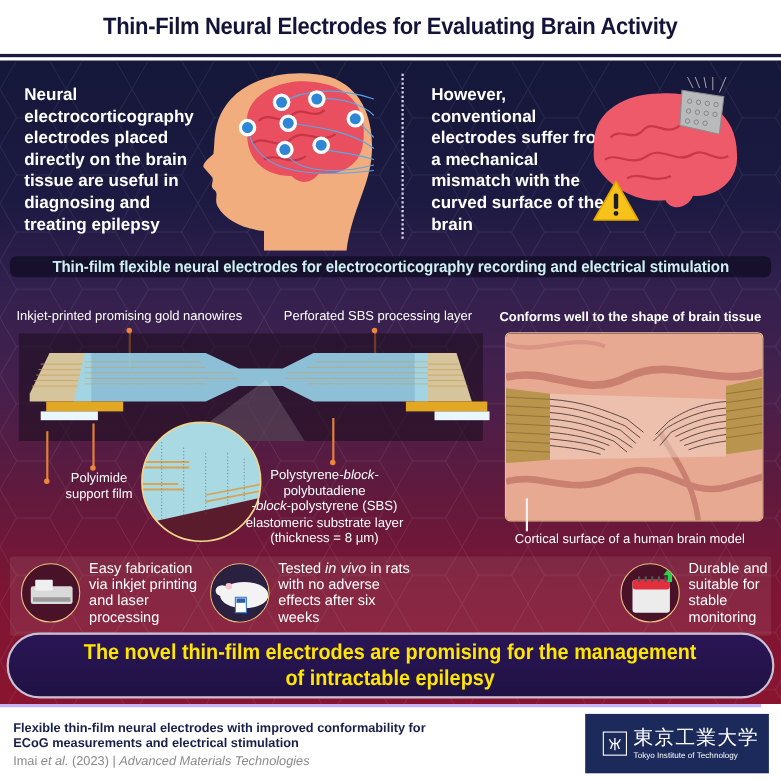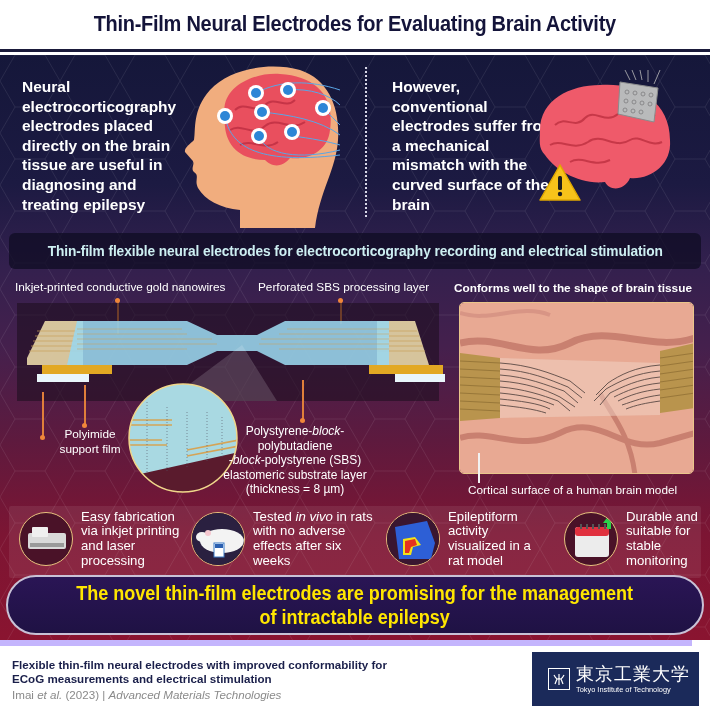--- a/index.html
+++ b/index.html
@@ -37,21 +37,21 @@
   }
   .divider-dotted {
     position: absolute; left: 365px; top: 12px; width: 0; height: 150px;
     border-left: 2px dotted #d8d8e8;
   }
   .head-illus { position: absolute; left: 180px; top: 5px; width: 160px; height: 168px; }
   .brain2-illus { position: absolute; left: 530px; top: 15px; width: 150px; height: 135px; }
 
   
   .band {
-    position: absolute; left: 9px; top: 178px; width: 692px; height: 36px;
+    position: absolute; left: 9px; top: 178px; width: 692px; height: 19px;
     background: rgba(15,12,35,0.75); border-radius: 6px;
     display: flex; align-items: center; justify-content: center;
   }
   .band span {
     color: #cdeff2; font-weight: bold; font-size: 14.6px; letter-spacing: -0.1px;
     transform: scaleX(0.94); white-space: nowrap;
   }
 
   .lbl { position: absolute; color: #ffffff; font-size: 11.8px; line-height: 15px; }
   .lbl-c { text-align: center; }
@@ -88,21 +88,21 @@
     border-radius: 30px; border: 2px solid #c9c2d6;
     background: linear-gradient(180deg, #2a1555 0%, #1f1244 100%);
     display: flex; align-items: center; justify-content: center; text-align: center;
   }
   .conclusion span {
     color: #ffe600; font-weight: bold; font-size: 19.6px; line-height: 24px;
     display: block; transform: scaleX(0.92);
   }
 
   
-  .footer { position: absolute; left: 0; top: 640px; width: 692px; height: 70px; background: #ffffff; border-top: 6px solid #c4b5fd; }
+  .footer { position: absolute; left: 0; top: 640px; width: 692px; height: 70px; background: #ffffff; border-top: 3px solid #c4b5fd; }
   .ref-title { position: absolute; left: 12px; top: 12px; color: #1a1f4a; font-weight: bold; font-size: 11.6px; line-height: 14.4px; width: 400px; }
   .ref-cite { position: absolute; left: 12px; top: 42px; color: #8a8a8a; font-size: 11.6px; }
   .ref-cite i { font-style: italic; }
   .logo-box {
     position: absolute; left: 532px; top: 6px; width: 167px; height: 54px; background: #1b2a5a;
     display: flex; align-items: center; padding-left: 16px;
   }
   .logo-mark { width: 22px; height: 22px; border: 1.5px solid #ffffff; display: flex; align-items: center; justify-content: center; }
   .logo-texts { margin-left: 6px; color: #ffffff; }
   .logo-jp { font-family: "DejaVu Sans", sans-serif; font-size: 18px; line-height: 20px; letter-spacing: 1px; }
@@ -183,21 +183,21 @@
     </g>
     <path d="M30 95 L50 130 L10 130 Z" fill="#f7c31a" stroke="#e0a800" stroke-width="1.5" stroke-linejoin="round"></path>
     <rect x="28" y="106" width="4" height="14" rx="1.5" fill="#1d1d1d"></rect>
     <circle cx="30" cy="124" r="2.2" fill="#1d1d1d"></circle>
   </svg>
 
   <div class="band">
     <span>Thin-film flexible neural electrodes for electrocorticography recording and electrical stimulation</span>
   </div>
 
-  <div class="lbl" style="left:15px; top:225px; width:240px;">Inkjet-printed conductive gold nanowires</div>
+  <div class="lbl" style="left:15px; top:225px; width:240px;">Inkjet-printed promising gold nanowires</div>
   <div class="dot" style="left:115px; top:243px;"></div>
   <div class="vline" style="left:117px; top:247px; height:32px;"></div>
 
   <div class="lbl" style="left:258px; top:225px; width:180px;">Perforated SBS processing layer</div>
   <div class="dot" style="left:338px; top:243px;"></div>
   <div class="vline" style="left:340px; top:247px; height:22px;"></div>
 
   <div class="lbl lbl-b" style="left:454px; top:226px; width:250px;">Conforms well to the shape of brain tissue</div>
 
   <svg class="device-svg" viewBox="0 0 440 98">
@@ -346,31 +346,20 @@
           <ellipse cx="10" cy="24" rx="6" ry="5" fill="#f3f3f3"></ellipse>
           <circle cx="16" cy="20" r="3" fill="#f5c7cf"></circle>
           <rect x="22" y="30" width="10" height="14" fill="#ffffff" stroke="#3a7ac8" stroke-width="1"></rect>
           <rect x="23" y="31" width="8" height="4" fill="#2a5fb0"></rect>
         </svg>
       </div>
       <div class="feat-text" style="width:122px;">
         <span>Tested </span><i>in vivo</i><span> in rats with no adverse effects after six weeks</span>
       </div>
     </div>
-    <div class="feat" style="left:377px;">
-      <div class="feat-icon">
-        <svg width="54" height="54" viewBox="0 0 54 54">
-          <rect width="54" height="54" fill="#3a1630"></rect>
-          <path d="M8 14 L40 8 L48 30 L44 46 L12 46 Z" fill="#2d5fd6"></path>
-          <path d="M16 26 L28 24 L34 32 L26 34 L24 42 L16 42 Z" fill="#f2e21a"></path>
-          <path d="M18 28 L28 26 L30 32 L24 34 L22 40 L18 40 Z" fill="#e6311e"></path>
-        </svg>
-      </div>
-      <div class="feat-text" style="width:100px;">Epileptiform activity visualized in a rat model</div>
-    </div>
     <div class="feat" style="left:555px;">
       <div class="feat-icon">
         <svg width="54" height="54" viewBox="0 0 54 54">
           <rect x="10" y="14" width="34" height="30" rx="3" fill="#ececec"></rect>
           <rect x="10" y="14" width="34" height="9" rx="3" fill="#e0303e"></rect>
           <g fill="#555">
               <rect x="15" y="11" width="2" height="5"></rect>
               <rect x="21" y="11" width="2" height="5"></rect>
               <rect x="27" y="11" width="2" height="5"></rect>
               <rect x="33" y="11" width="2" height="5"></rect>

